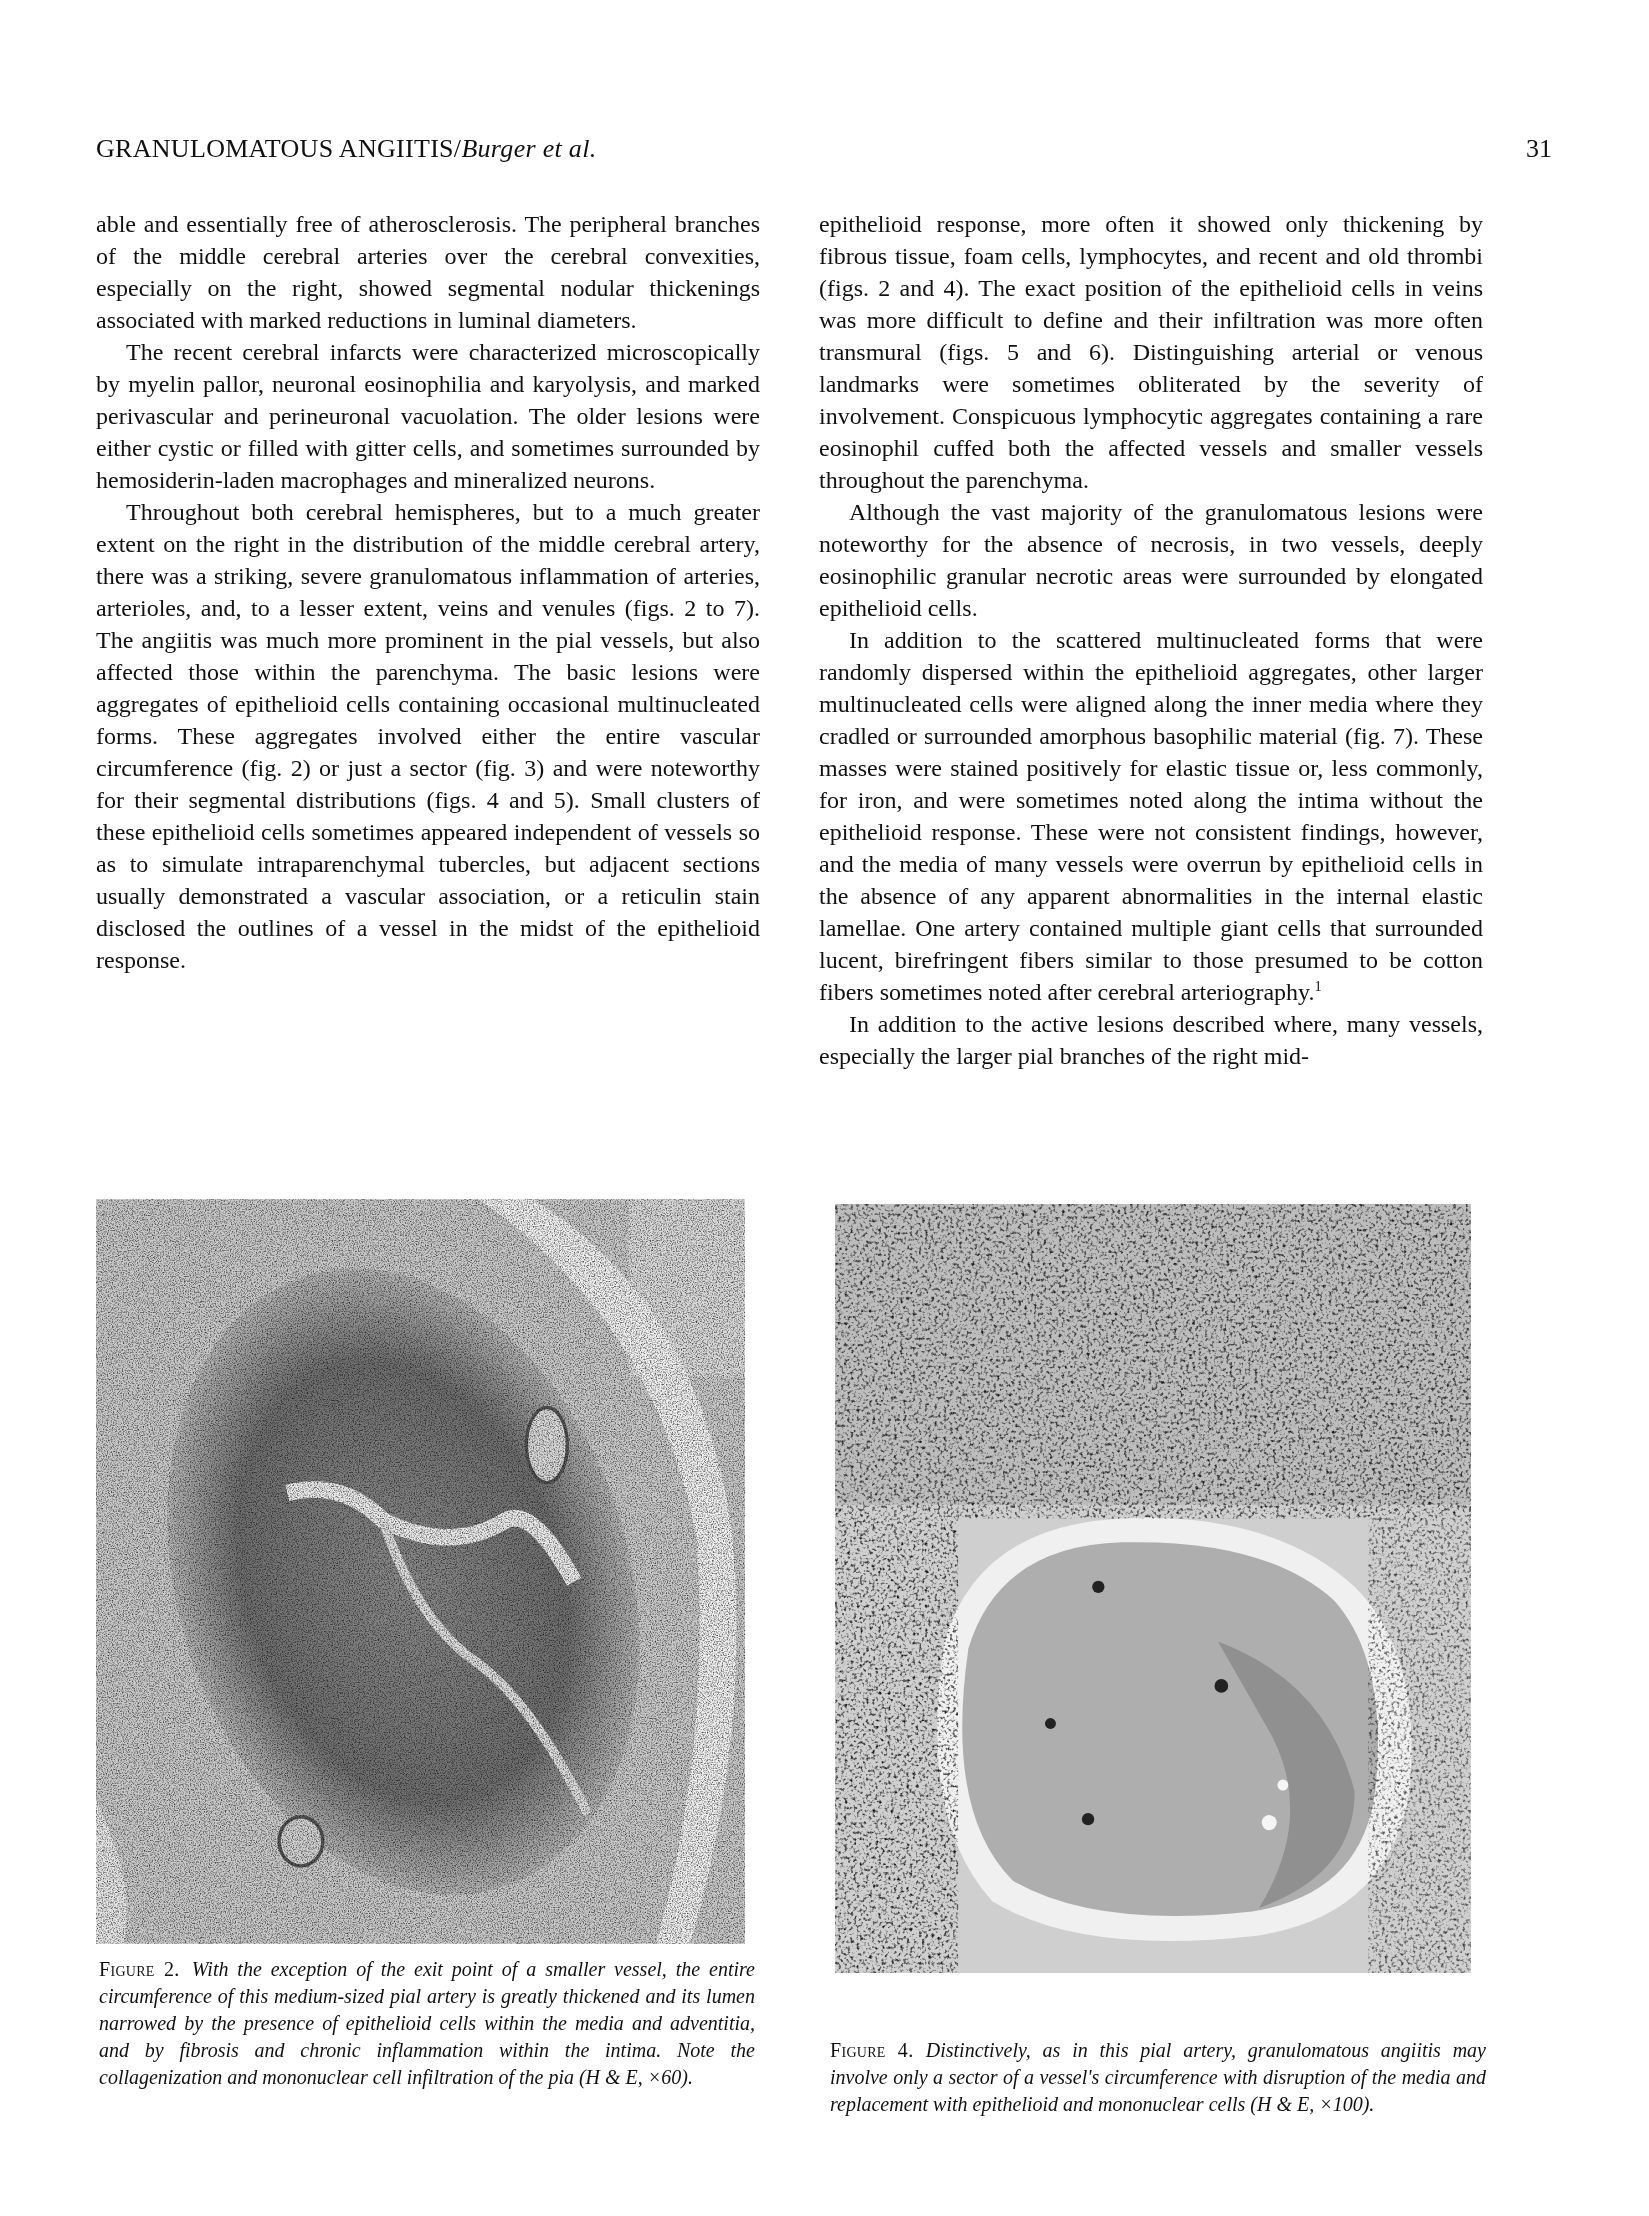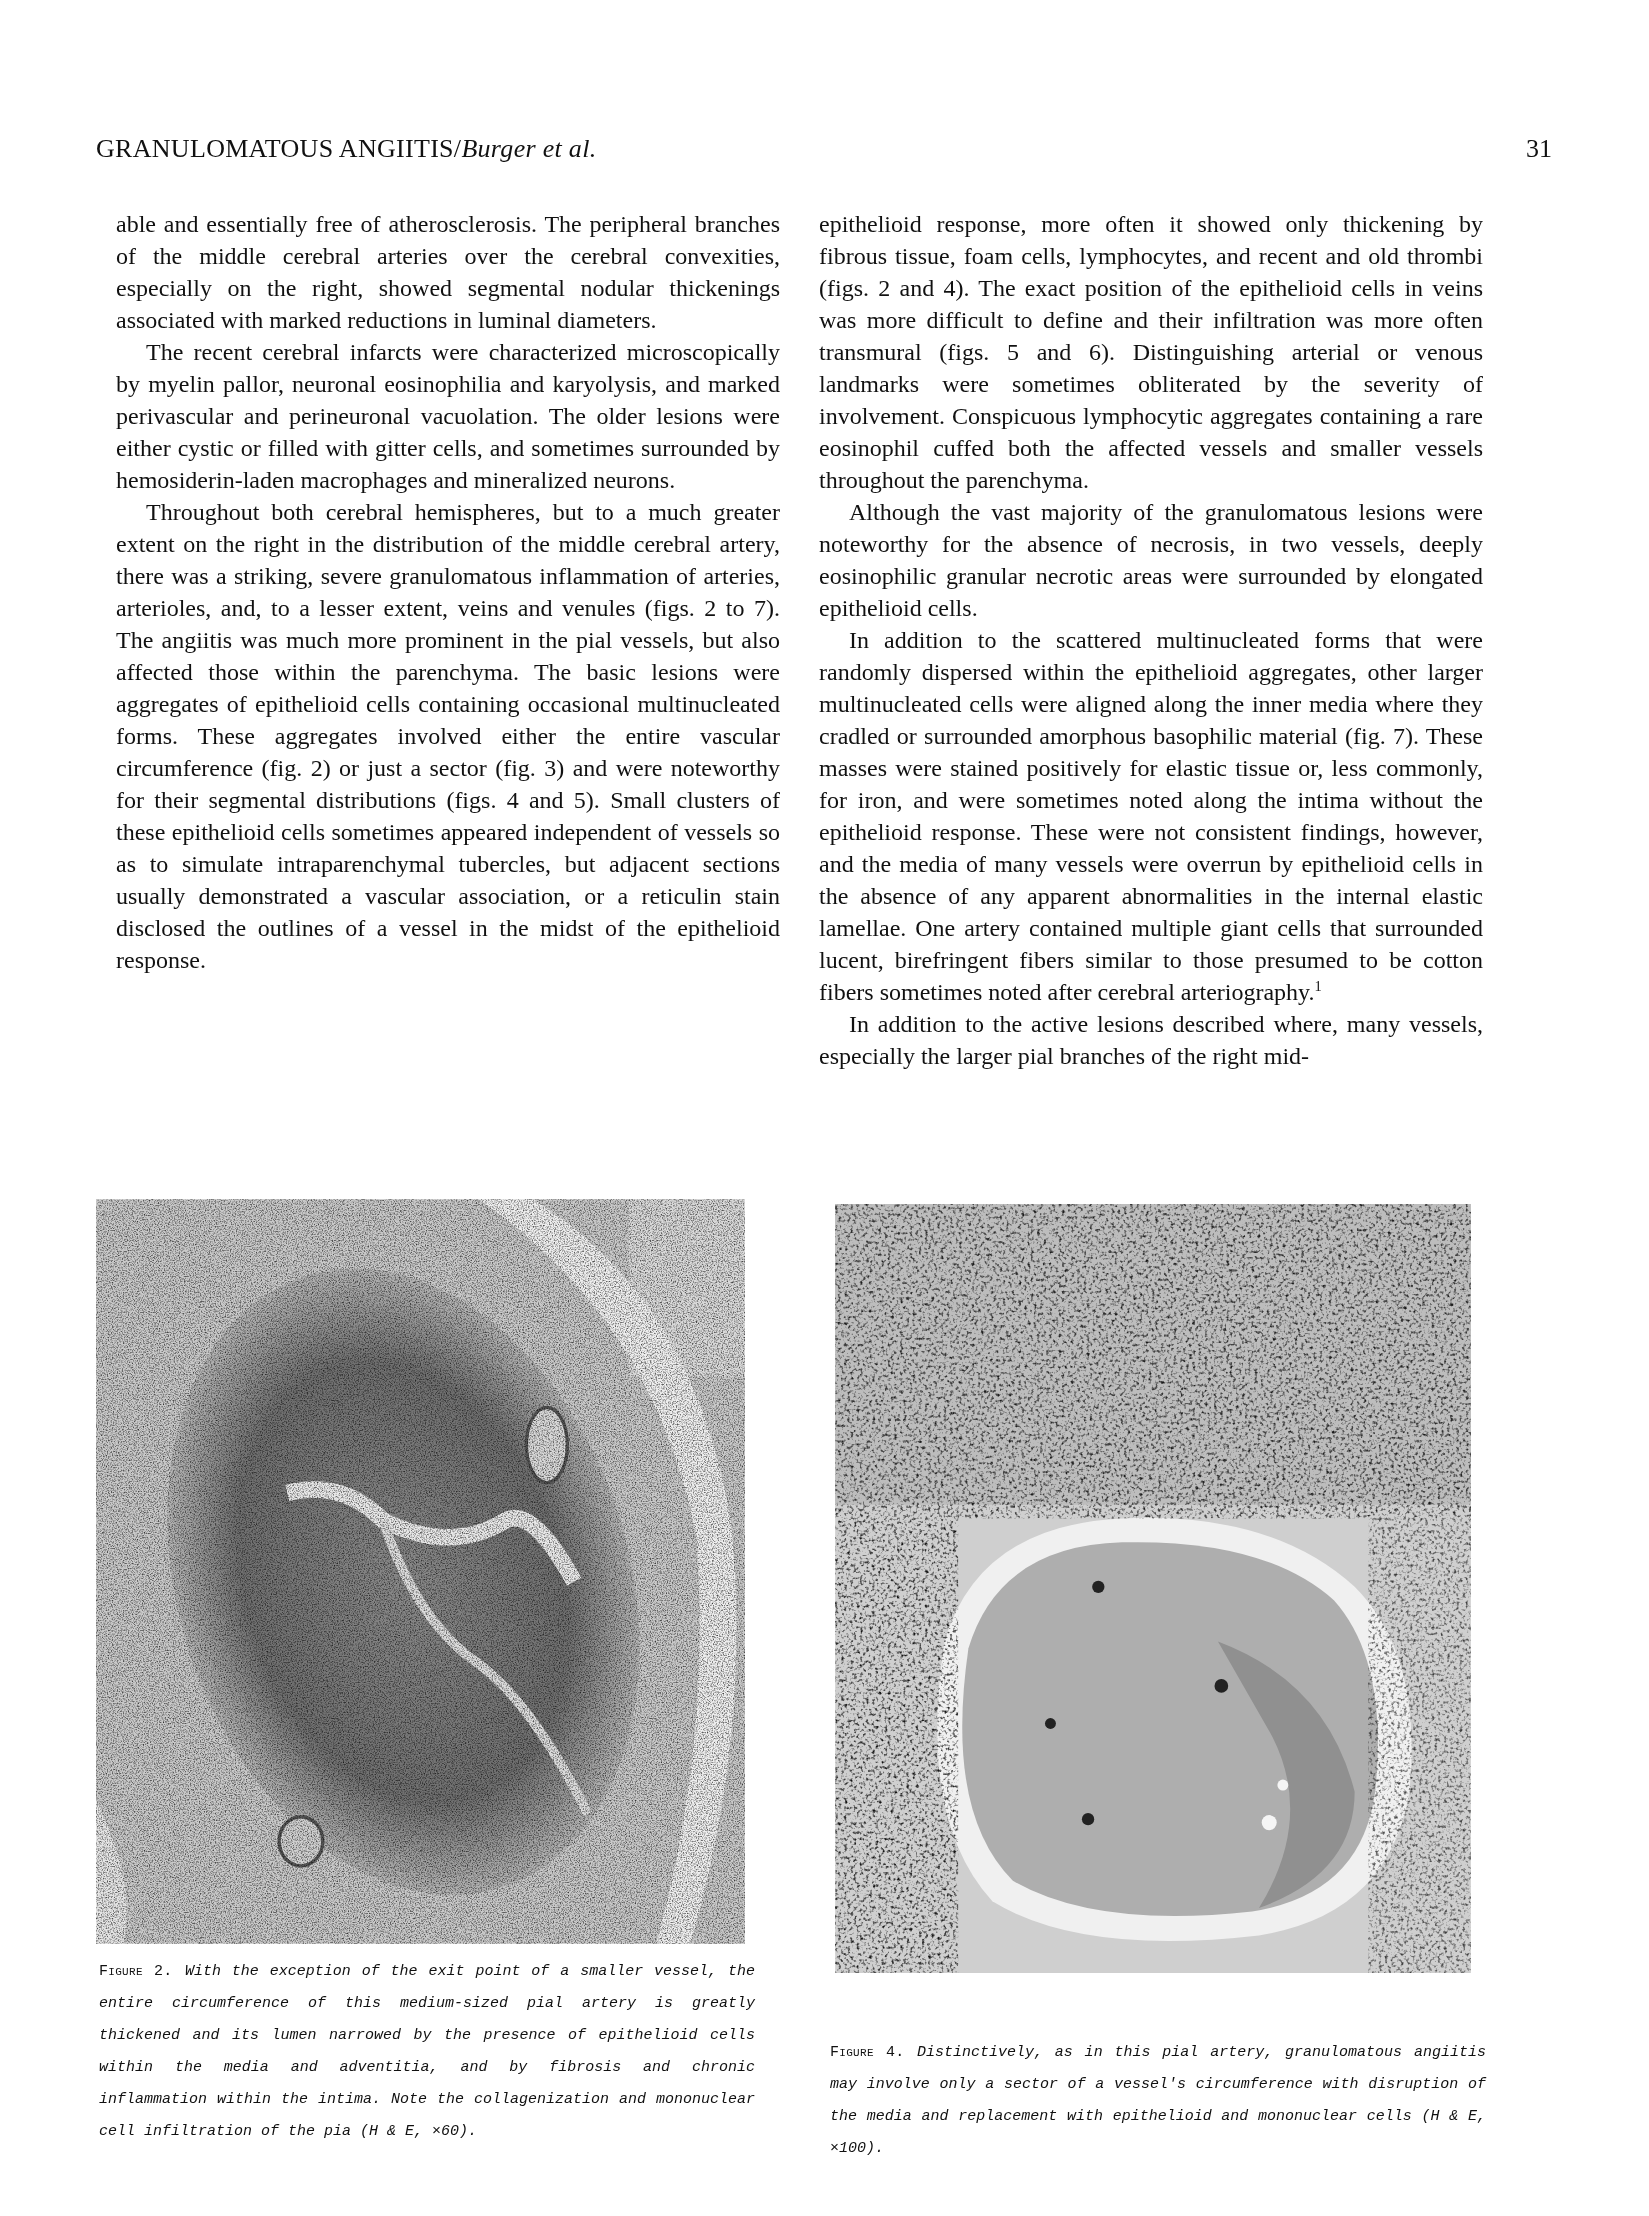--- a/index.html
+++ b/index.html
@@ -5,30 +5,30 @@
   html, body { margin: 0; padding: 0; background: #ffffff; }
   body { width: 1650px; height: 2216px; position: relative; overflow: hidden;
          font-family: "Liberation Serif", "DejaVu Serif", serif; color: #111; }
   .header { position: absolute; top: 134px; left: 96px; width: 1456px; height: 41px; }
   .running-title { position: absolute; left: 0; right: 0; text-align: left; top: 0;
          font-size: 26px; letter-spacing: 0.3px; }
   .running-title .it { font-style: italic; }
   .page-num { position: absolute; right: 0; top: 0; font-size: 26px; }
   .col { position: absolute; top: 208px; width: 664px; font-size: 24px; line-height: 32px;
          text-align: justify; hyphens: none; }
-  .col.left { left: 96px; margin-left: 20px; }
+  .col.left { left: 96px; }
   .col.right { left: 819px; }
   .col p { margin: 0; }
   .col p.indent { text-indent: 30px; }
   sup { font-size: 60%; line-height: 0; }
   .figure { position: absolute; overflow: hidden; }
   .fig2 { left: 96px; top: 1199px; width: 649px; height: 745px; }
   .fig3 { left: 835px; top: 1204px; width: 636px; height: 769px; }
-  .caption { position: absolute; font-size: 15px; line-height: 32px; font-style: italic;
-             text-align: justify; font-family: Liberation Mono, monospace; }
+  .caption { position: absolute; font-size: 20px; line-height: 27px; font-style: italic;
+             text-align: justify; }
   .caption .label { font-style: normal; font-variant: small-caps; letter-spacing: 0.3px; margin-right: 12.3px; }
   .cap2 { left: 99px; top: 1956px; width: 656px; }
   .cap3 { left: 830px; top: 2037px; width: 656px; }
   svg { display: block; }
 </style>
 </head>
 <body>
 
 <div class="header">
   <div class="running-title">

